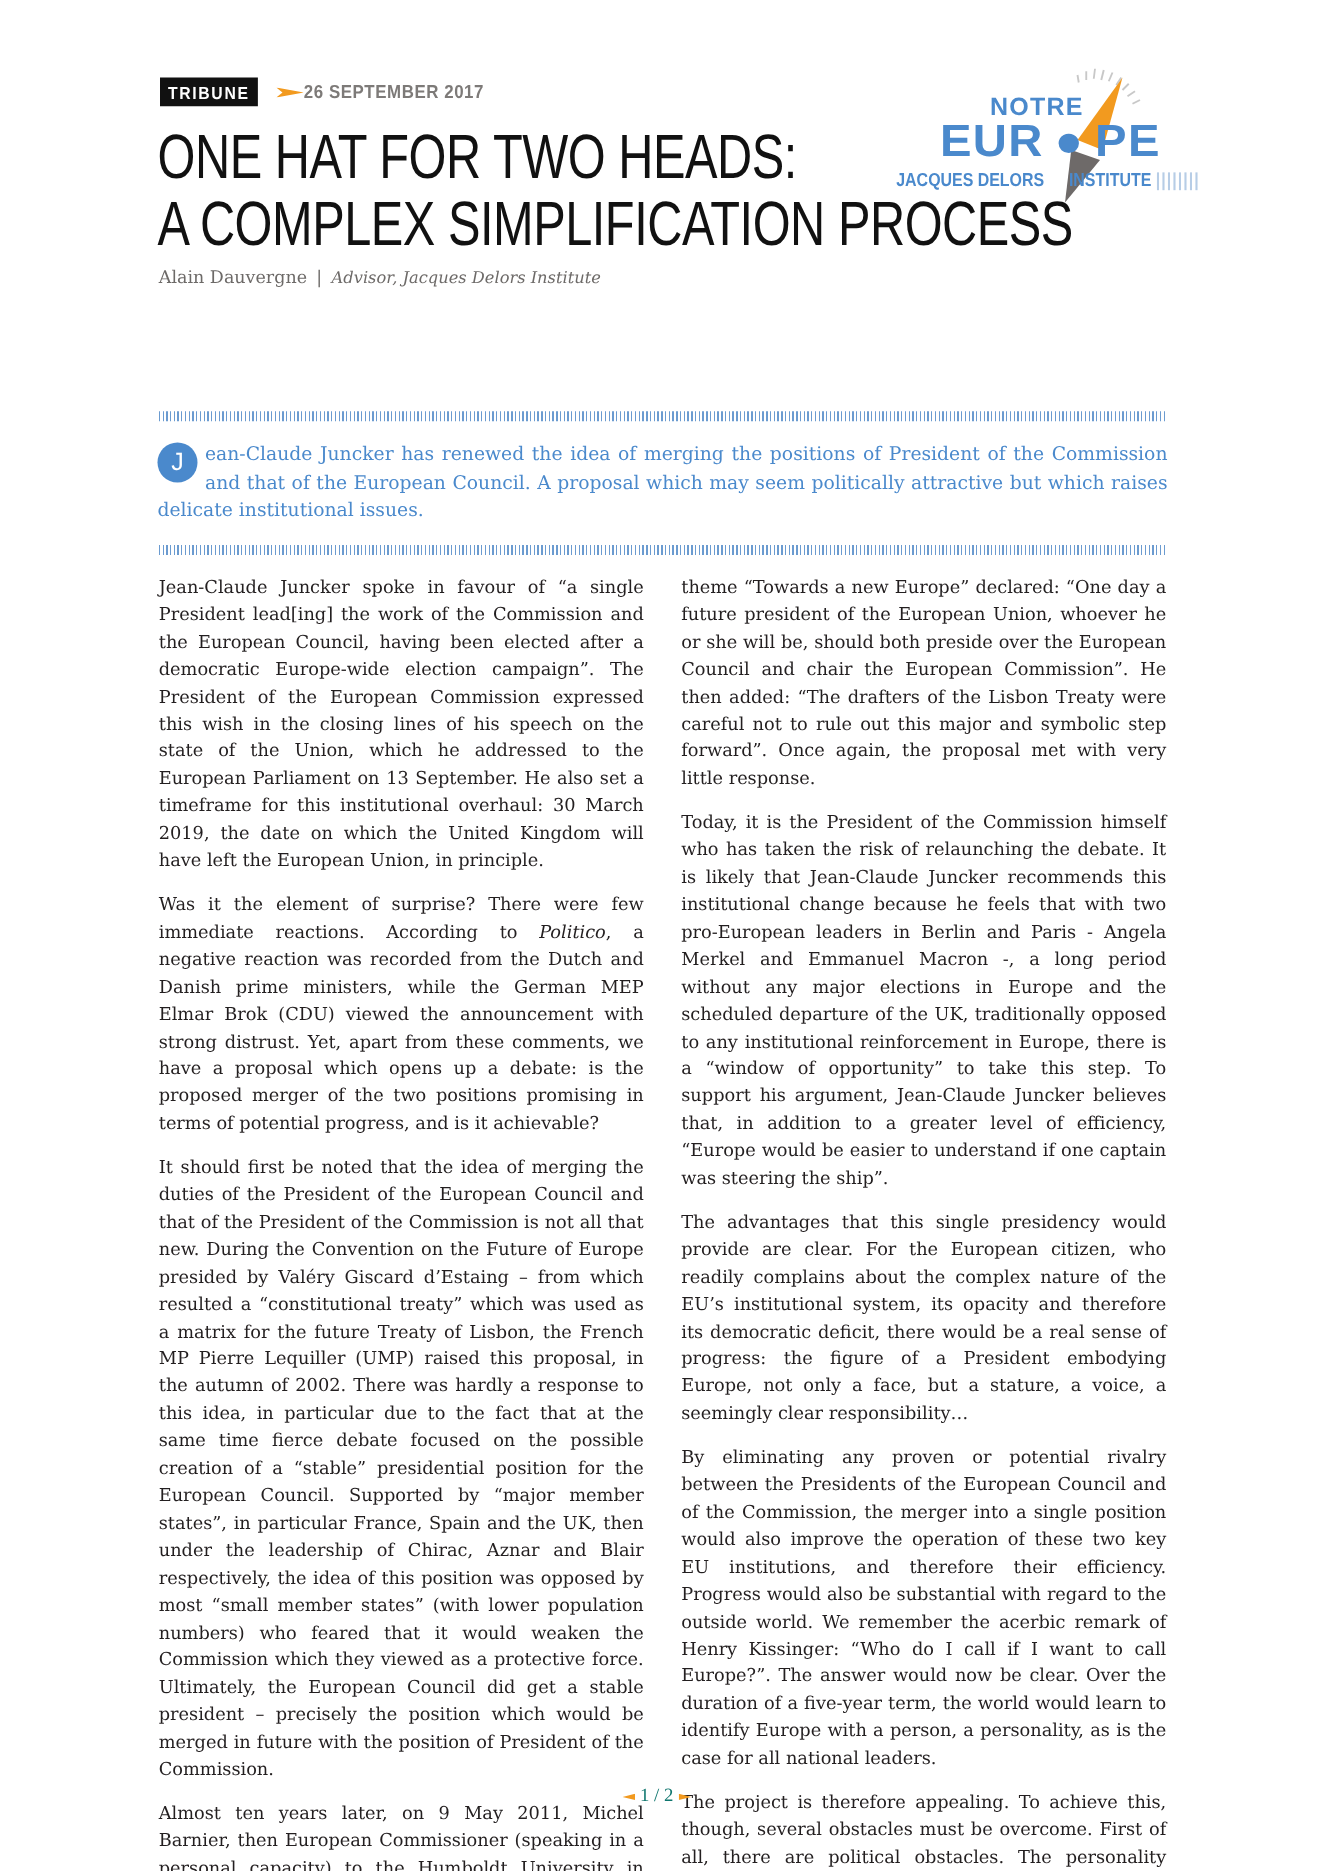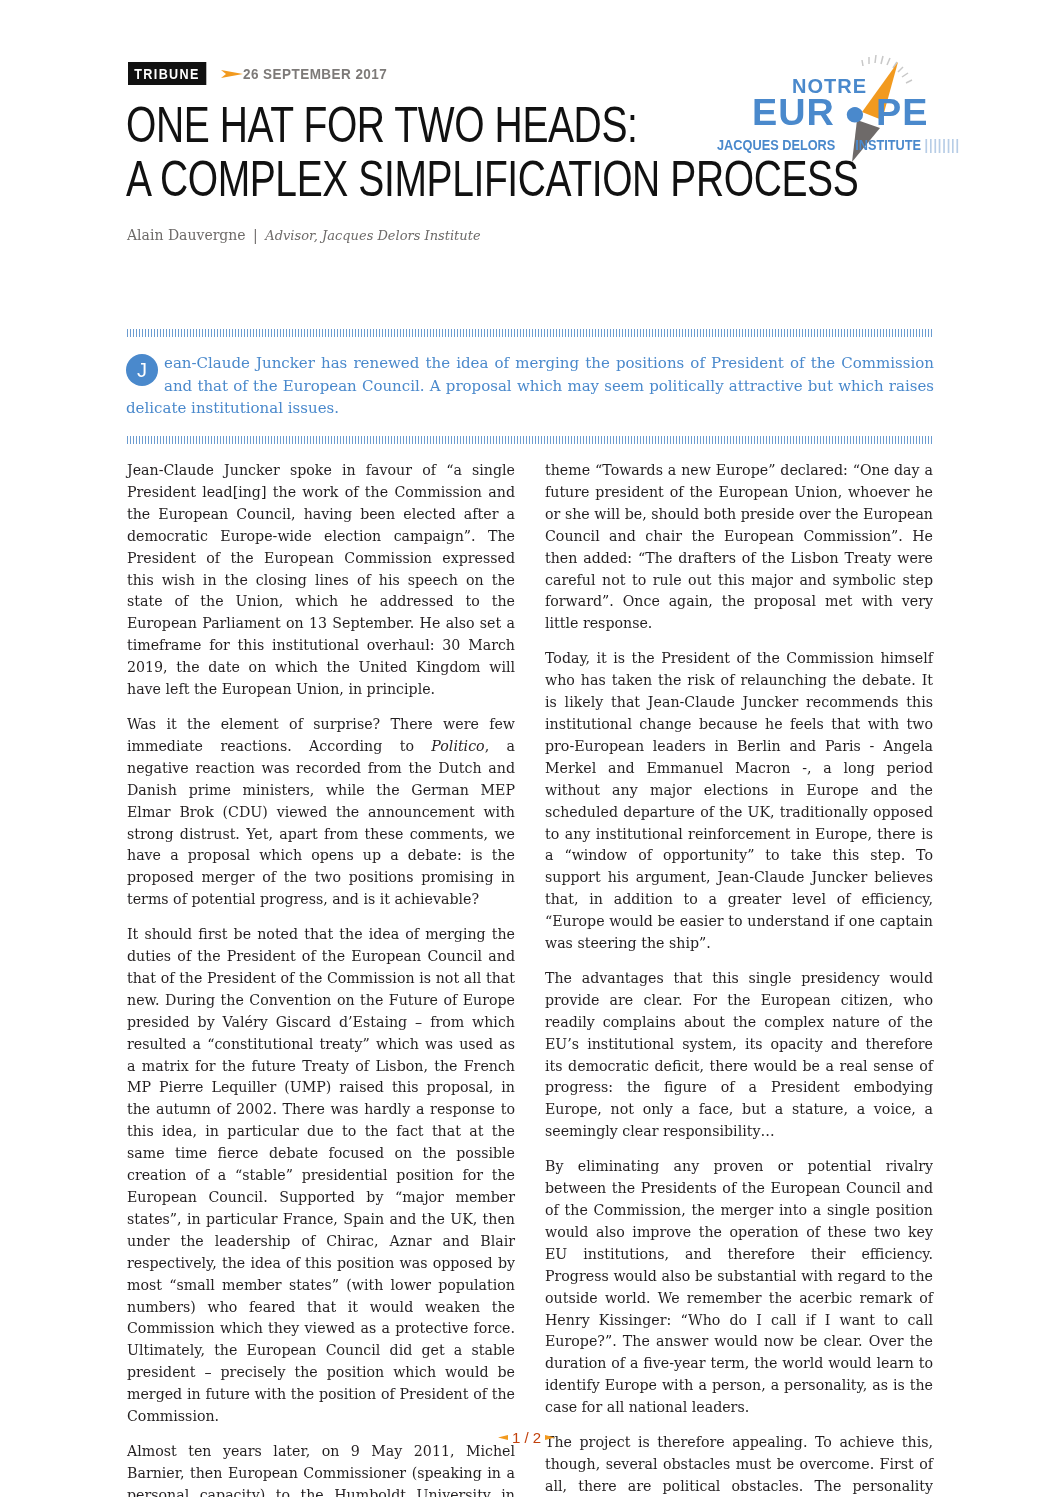--- a/index.html
+++ b/index.html
@@ -5,21 +5,21 @@
   html, body { margin: 0; padding: 0; background: #ffffff; }
   body { width: 1058px; height: 1497px; position: relative; overflow: hidden; font-family: "DejaVu Serif", serif; color: #231f20; }
 
   .header-tag { position: absolute; left: 128px; top: 62px; display: flex; align-items: center; }
   .tribune { background: #111; color: #fff; font-family: "Liberation Sans", sans-serif; font-weight: bold; font-size: 14px; letter-spacing: 1.5px; padding: 4px 7px 3px 7px; transform: scaleX(0.9); transform-origin: left; }
   .arrow { width: 22px; height: 8px; display: inline-block; margin-left: 6px; }
   .date { font-family: "Liberation Sans", sans-serif; font-weight: bold; font-size: 15px; color: #7d7a78; letter-spacing: 0.5px; transform: scaleX(0.9); transform-origin: left; }
 
   .title { position: absolute; left: 126px; top: 98px; font-family: "Liberation Sans", sans-serif; font-size: 50px; line-height: 54px; color: #111; font-weight: normal; letter-spacing: -0.5px; transform: scaleX(0.78); transform-origin: left top; white-space: nowrap; margin: 0; }
 
-  .byline { position: absolute; left: 127px; top: 227px; font-size: 14px; color: #6d6a68; }
+  .byline { position: absolute; left: 127px; top: 214px; font-size: 14px; color: #6d6a68; }
   .byline .name { font-weight: normal; color: #6d6a68; }
   .byline .sep { margin: 0 3px; }
   .byline .role { font-style: italic; font-size: 13px; }
 
   .logo { position: absolute; left: 712px; top: 42px; width: 290px; height: 140px; }
   .logo .notre { position: absolute; left: 80px; top: 33px; font-family: "Liberation Sans", sans-serif; font-weight: bold; color: #4a89cc; font-size: 20px; letter-spacing: 1px; }
   .logo .europe { position: absolute; left: 40px; top: 50px; font-family: "Liberation Sans", sans-serif; font-weight: bold; color: #4a89cc; font-size: 36px; letter-spacing: 1px; transform: scaleX(1.05); transform-origin: left; }
   .logo .jdi { position: absolute; left: 5px; top: 94px; font-family: "Liberation Sans", sans-serif; font-weight: bold; color: #4a89cc; font-size: 15px; transform: scaleX(0.85); transform-origin: left; white-space: nowrap; }
   .logo svg { position: absolute; left: 0; top: 0; }
 
@@ -27,21 +27,21 @@
           background-image: repeating-linear-gradient(90deg, #6b9bd0 0px, #6b9bd0 1px, transparent 1px, transparent 3px); }
 
   .lead { position: absolute; left: 126px; top: 352px; width: 808px; font-size: 15px; line-height: 22.5px; color: #4a89cc; text-align: justify; }
   .dropcap { float: left; width: 32px; height: 32px; border-radius: 50%; background: #4a89cc; color: #fff; font-size: 20px; text-align: center; line-height: 32px; margin: 2px 6px 0 0; font-family: "Liberation Sans", sans-serif; }
 
   .col { position: absolute; top: 460px; width: 388px; font-size: 14.2px; line-height: 21.9px; text-align: justify; hyphens: manual; }
   .col p { margin: 0 0 13px 0; }
   .col-left { left: 127px; }
   .col-right { left: 545px; }
 
-  .pagenum { position: absolute; left: 498px; top: 1429px; font-family: Liberation Sans, sans-serif; font-size: 15px; color: #c2410c; display: flex; align-items: center; gap: 4px; }
+  .pagenum { position: absolute; left: 498px; top: 1429px; font-family: Liberation Serif, serif; font-size: 15px; color: #0f766e; display: flex; align-items: center; gap: 4px; }
   .pagenum .tri { width: 10px; height: 5px; display: inline-block; }
 </style>
 </head>
 <body>
 
 <div class="header-tag">
   <span class="tribune">TRIBUNE</span>
   <svg class="arrow" viewBox="0 0 22 8">
       <polygon points="0,0 22,4 0,8 5,4" fill="#f29a1f"></polygon>
     </svg>

